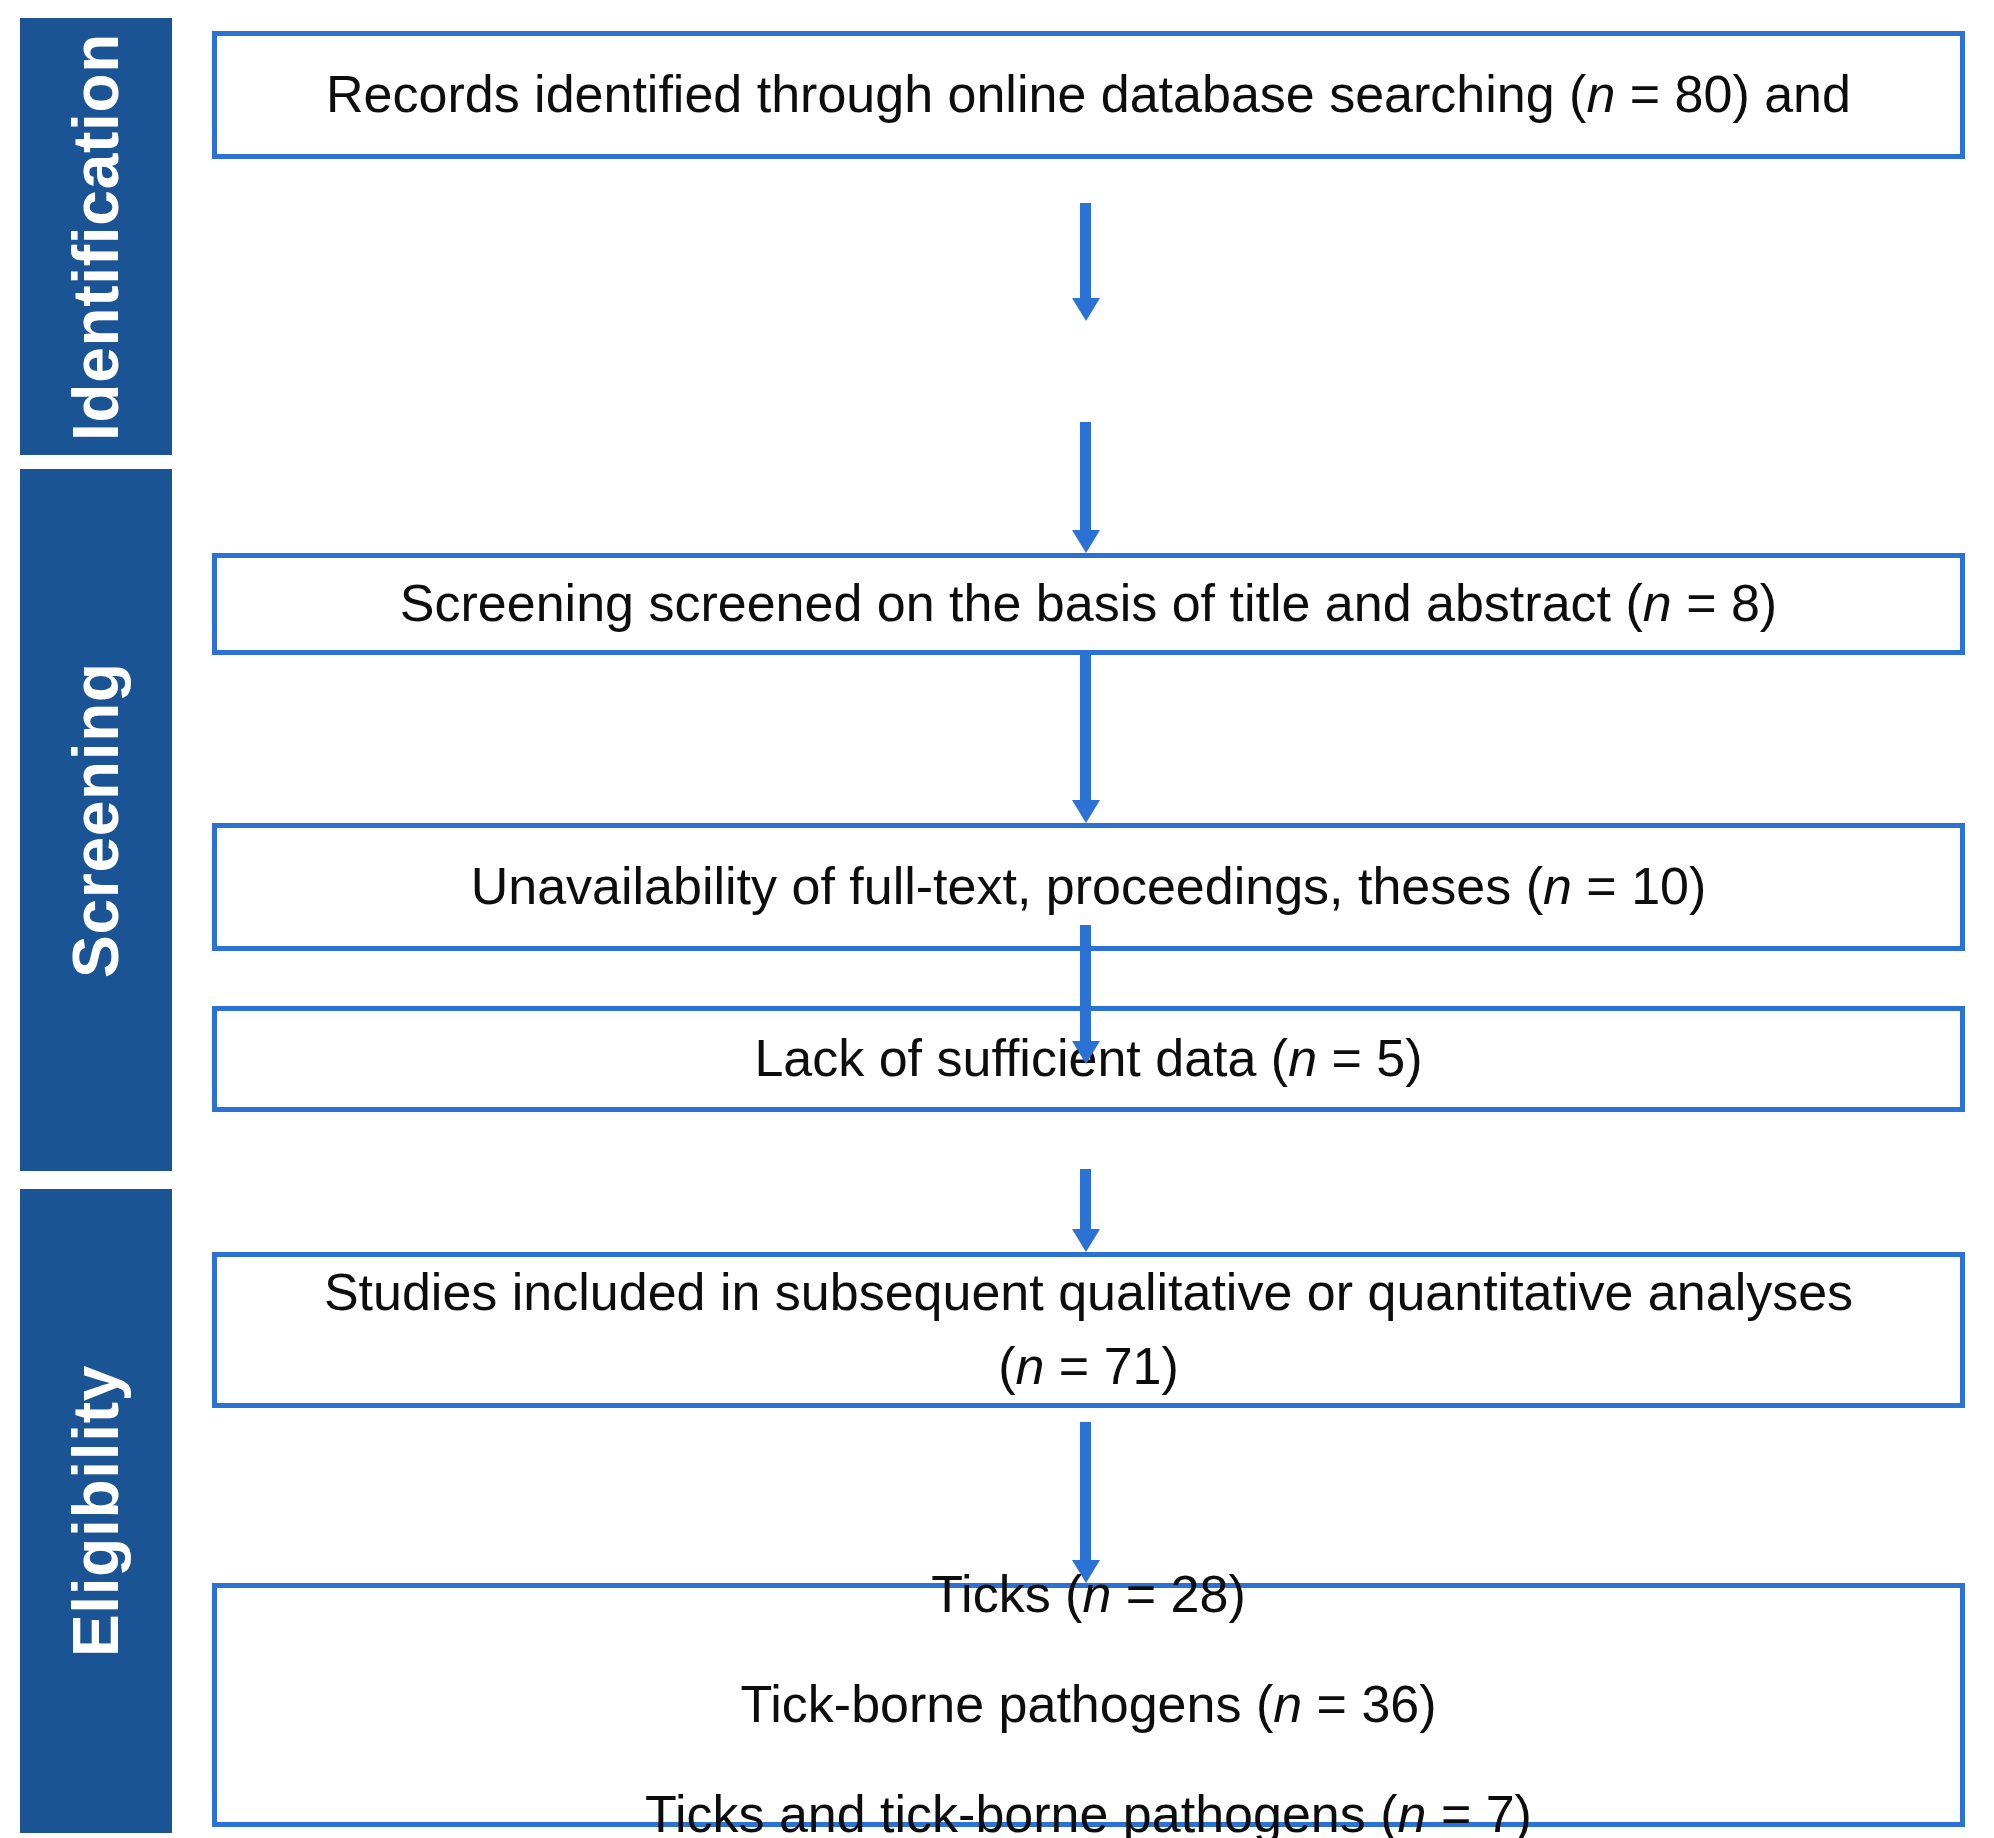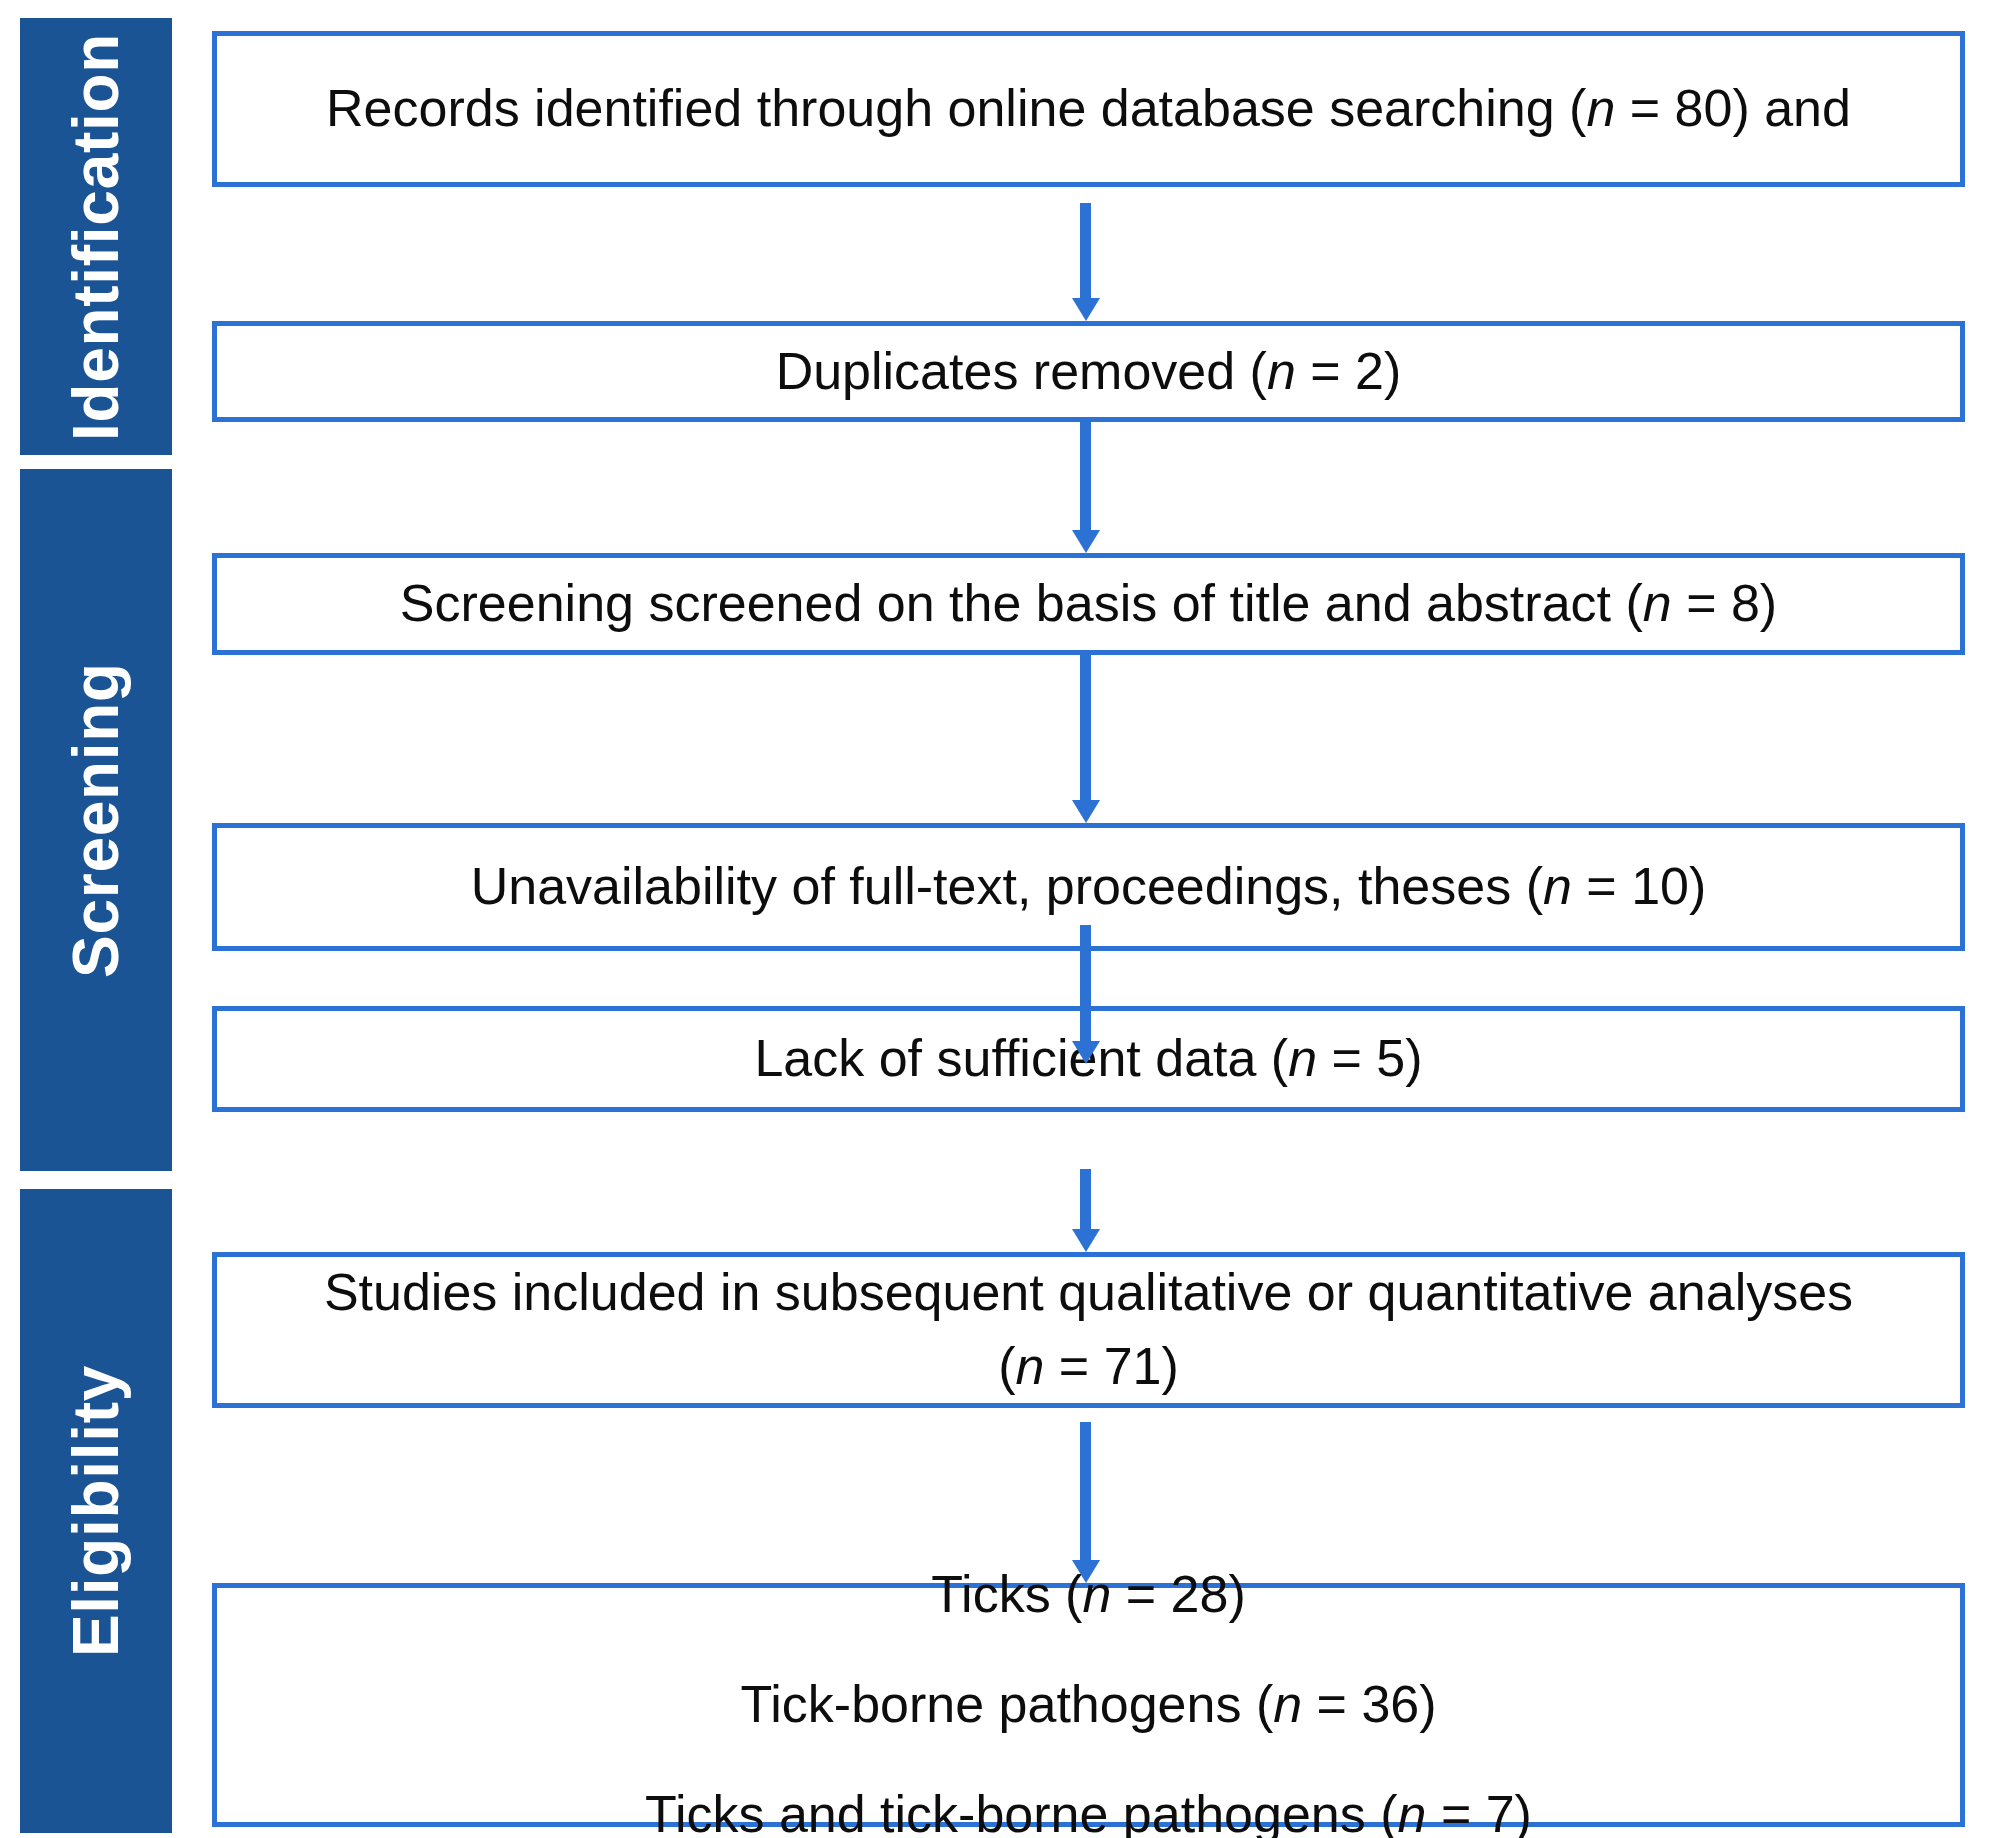--- a/index.html
+++ b/index.html
@@ -53,21 +53,21 @@
     text-align: center;
   }
   .box-line {
     font-size: 52px;
     line-height: 1.42;
     color: #0D0D0D;
     white-space: nowrap;
   }
   .box-line .it { font-style: italic; }
 
-  .box1 { top: 31px;   height: 156px; }
+  .box1 { top: 31px;   height: 128px; }
   .box2 { top: 321px;  height: 101px; }
   .box3 { top: 553px;  height: 102px; }
   .box4 { top: 823px; height: 128px; }
   .box5 { top: 1006px; height: 106px; }
   .box6 { top: 1252px; height: 156px; }
   .box7 { top: 1583px; height: 244px; gap: 36px; }
 
   
   .arrow {
     position: absolute;
@@ -107,23 +107,20 @@
   <div class="stage stage2">
     <span class="stage-label">Screening</span>
   </div>
   <div class="stage stage3">
     <span class="stage-label">Eligibility</span>
   </div>
 
   <div class="box box1">
       <div class="box-line"><span>Records identified through online database searching (</span><span class="it">n</span><span> = 80) and</span></div>
     </div>
-  <div class="box box2">
-      <div class="box-line"><span>Duplicates removed (</span><span class="it">n</span><span> = 2)</span></div>
-    </div>
   <div class="box box3">
       <div class="box-line"><span>Screening screened on the basis of title and abstract (</span><span class="it">n</span><span> = 8)</span></div>
     </div>
   <div class="box box4">
       <div class="box-line"><span>Unavailability of full-text, proceedings, theses (</span><span class="it">n</span><span> = 10)</span></div>
     </div>
   <div class="box box5">
       <div class="box-line"><span>Lack of sufficient data (</span><span class="it">n</span><span> = 5)</span></div>
     </div>
   <div class="box box6">

